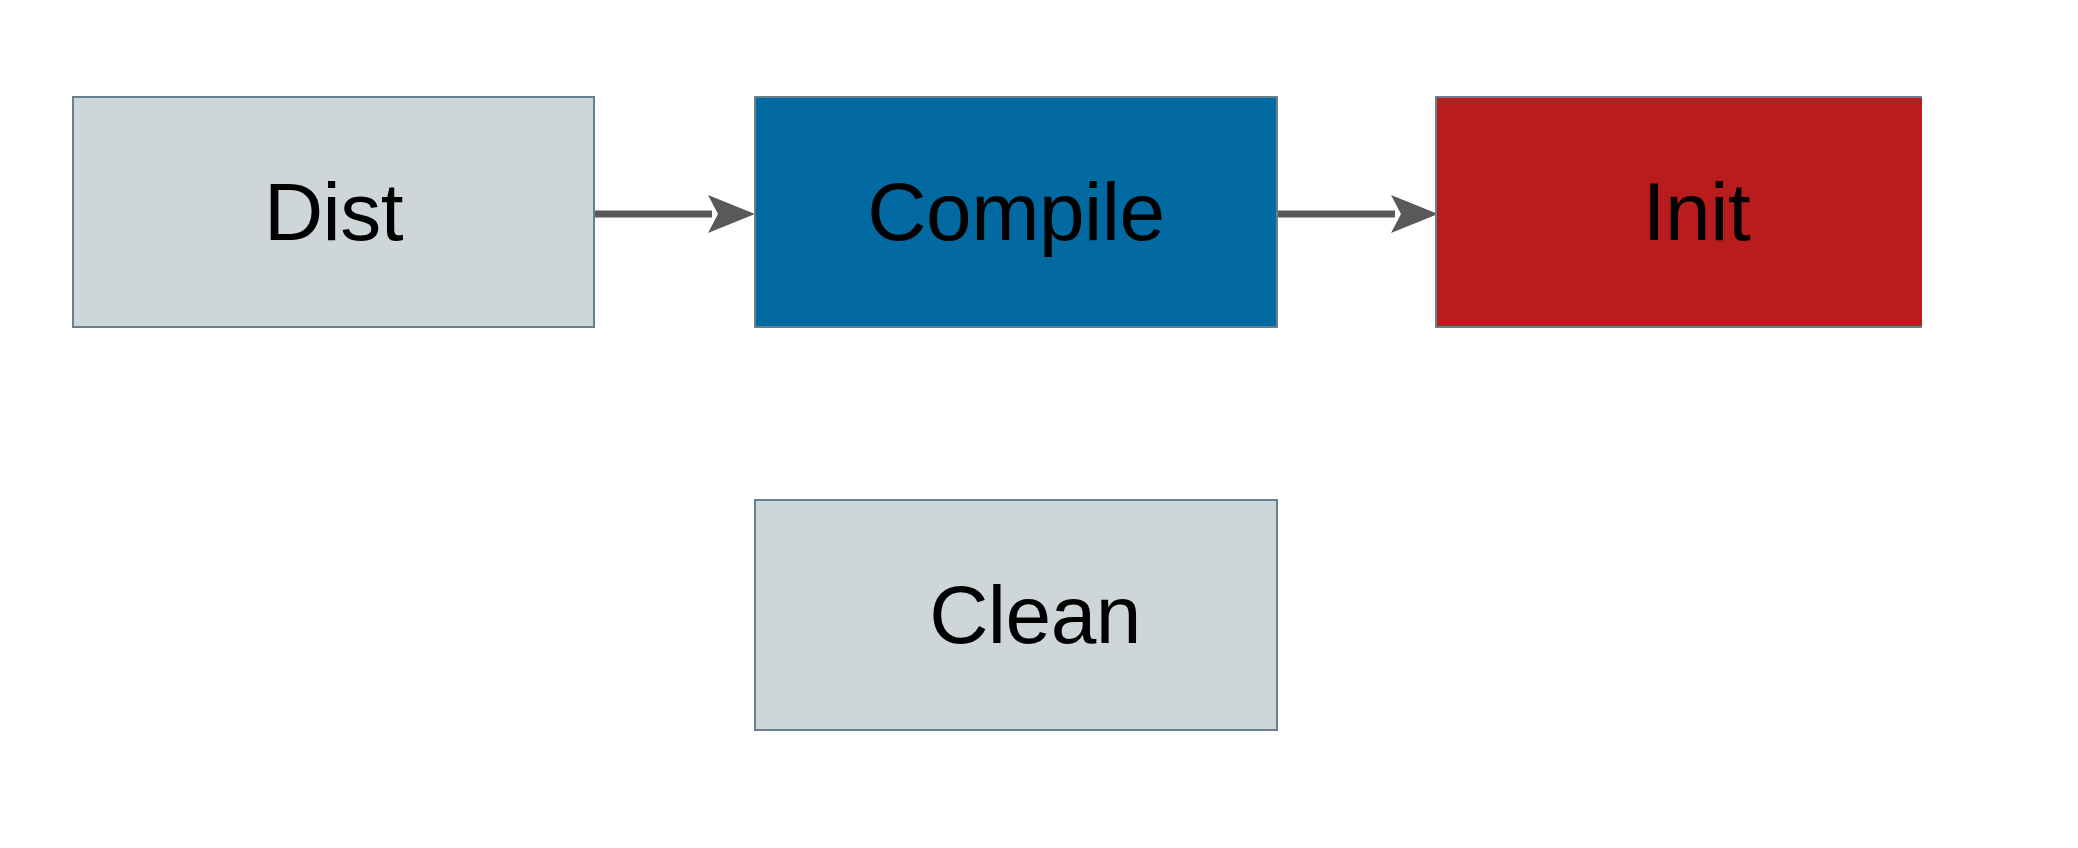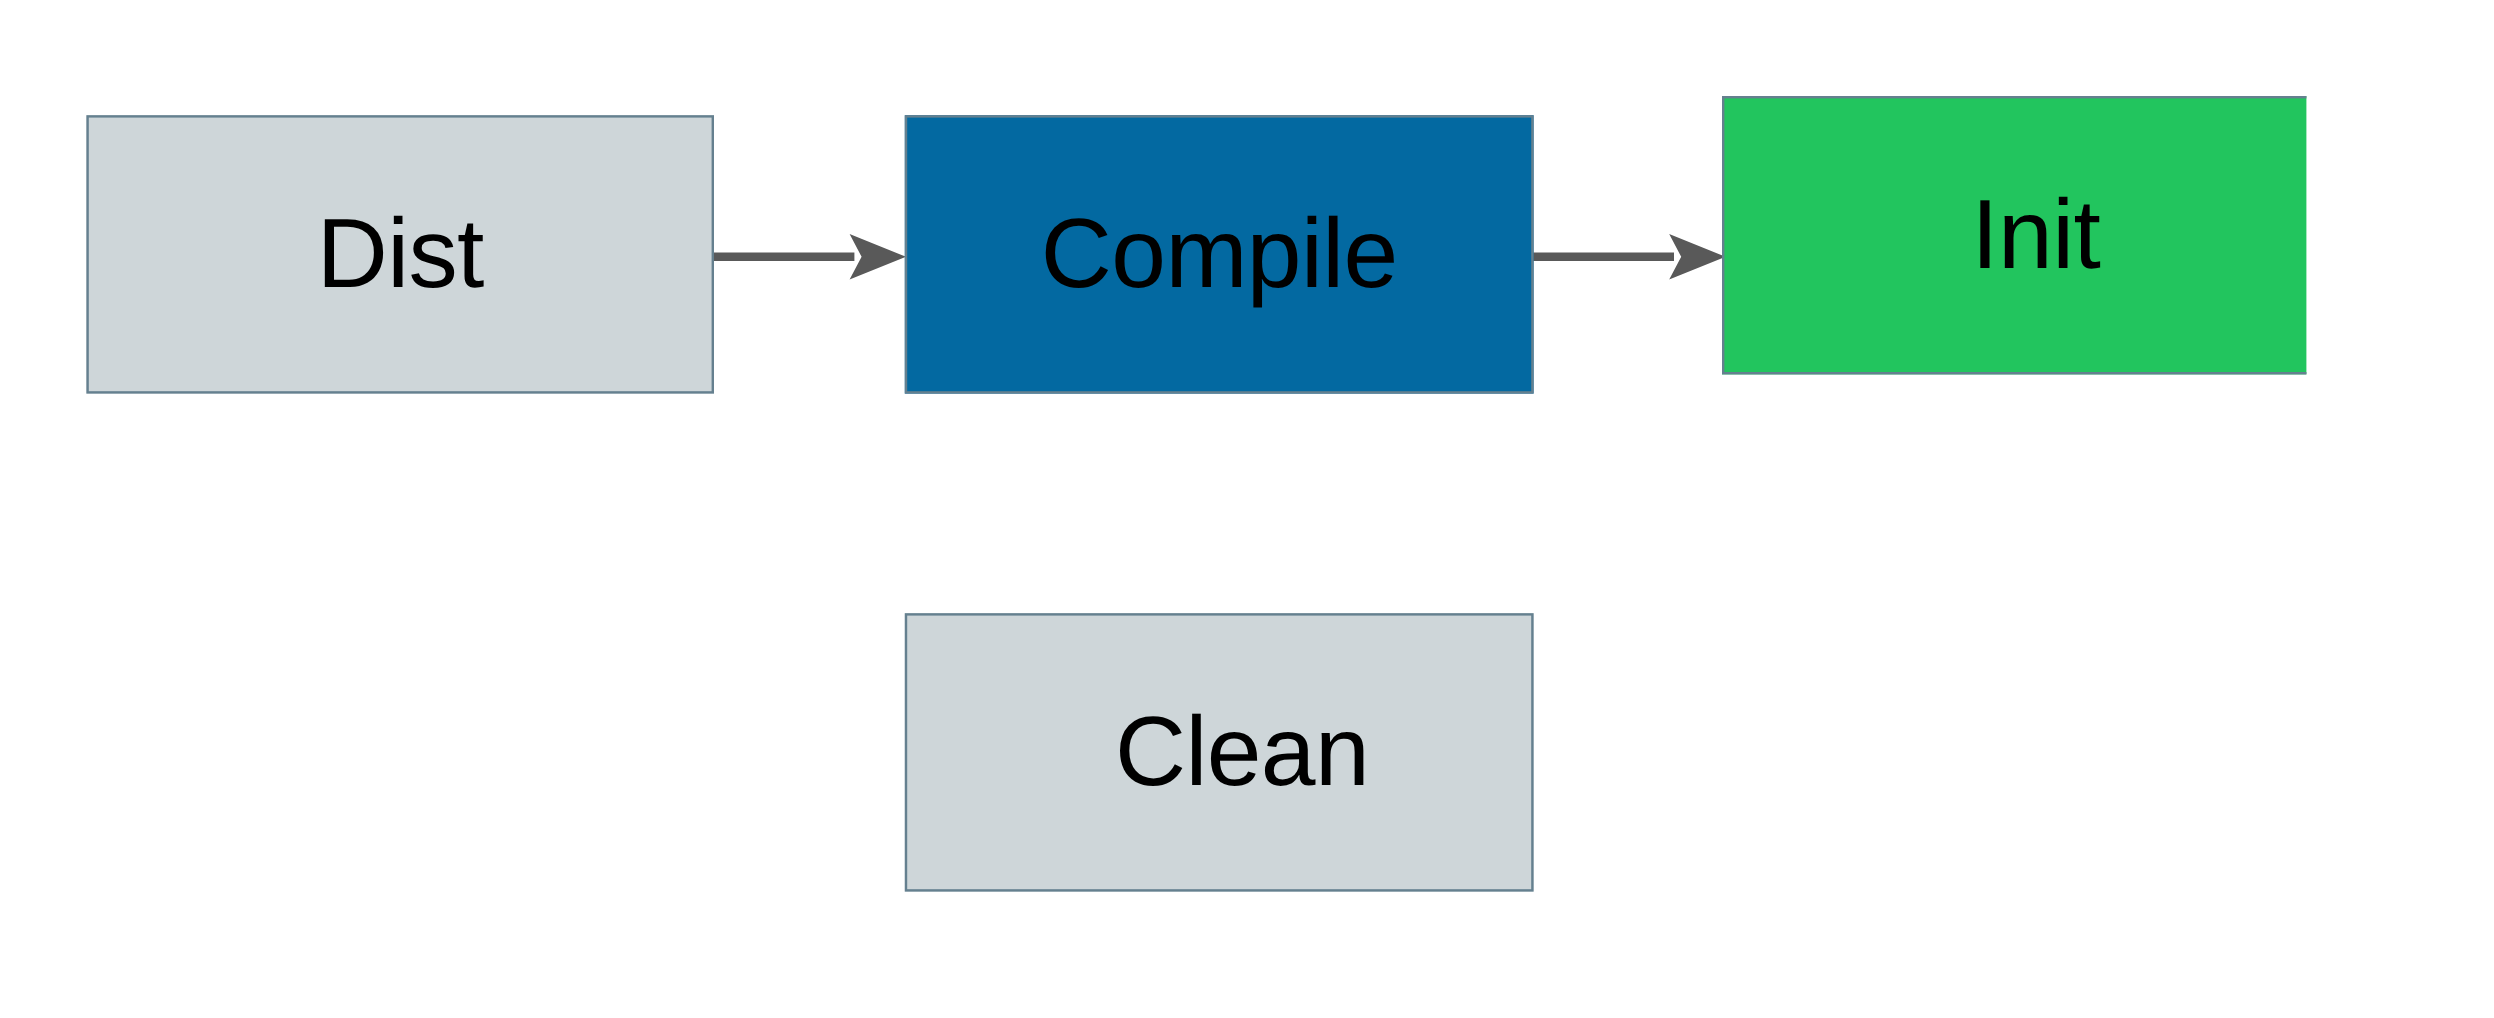--- a/index.html
+++ b/index.html
@@ -66,21 +66,21 @@
   </svg>
 
   <div class="node" id="node-dist" style="left: 72px; top: 96px; width: 523px; height: 232px; background: rgb(206, 214, 217); border-color: rgb(101, 128, 143);">
     <span class="node-label" style="color: rgb(0, 0, 0);">Dist</span>
   </div>
 
   <div class="node" id="node-compile" style="left: 754px; top: 96px; width: 524px; height: 232px; background: #0369a1; border-color: rgb(101, 128, 143);">
     <span class="node-label" style="color: rgb(0, 0, 0);">Compile</span>
   </div>
 
-  <div class="node" id="node-init" style="left: 1435px; top: 80px; width: 523px; height: 232px; background: #22c55e; border-color: rgb(101, 128, 143);">
+  <div class="node" id="node-init" style="left: 1435px; top: 96px; width: 523px; height: 232px; background: #b91c1c; border-color: rgb(101, 128, 143);">
     <span class="node-label" style="color: rgb(0, 0, 0);">Init</span>
   </div>
 
-  <div class="node" id="node-clean" style="left: 754px; top: 511px; width: 524px; height: 232px; background: rgb(206, 214, 217); border-color: rgb(101, 128, 143); padding-left: 38px;">
+  <div class="node" id="node-clean" style="left: 754px; top: 499px; width: 524px; height: 232px; background: rgb(206, 214, 217); border-color: rgb(101, 128, 143); padding-left: 38px;">
     <span class="node-label" style="color: rgb(0, 0, 0);">Clean</span>
   </div>
 
 </div>
 
 </body></html>

